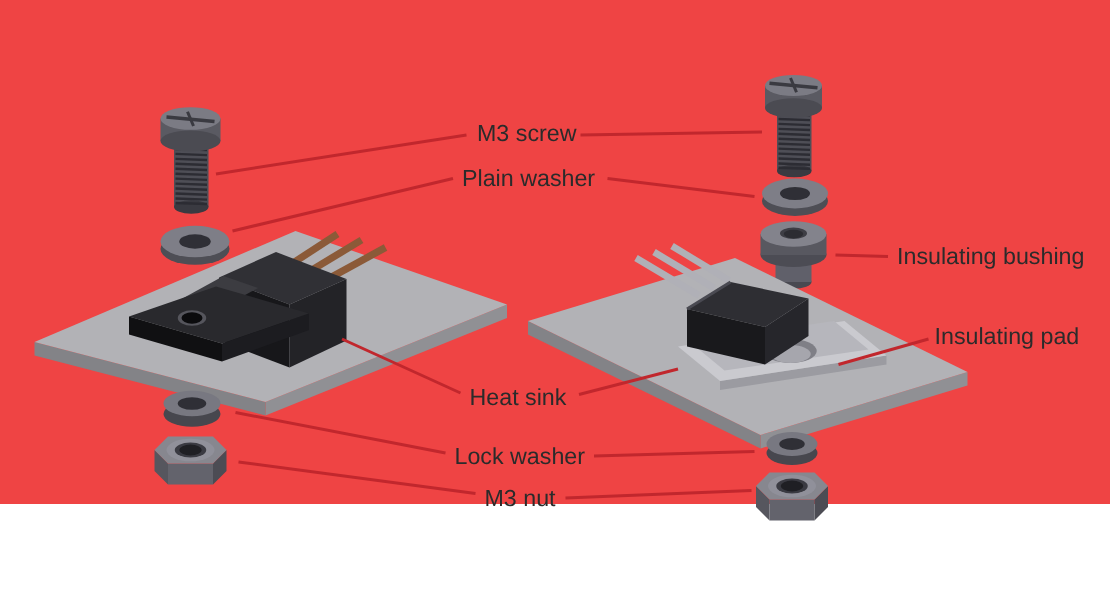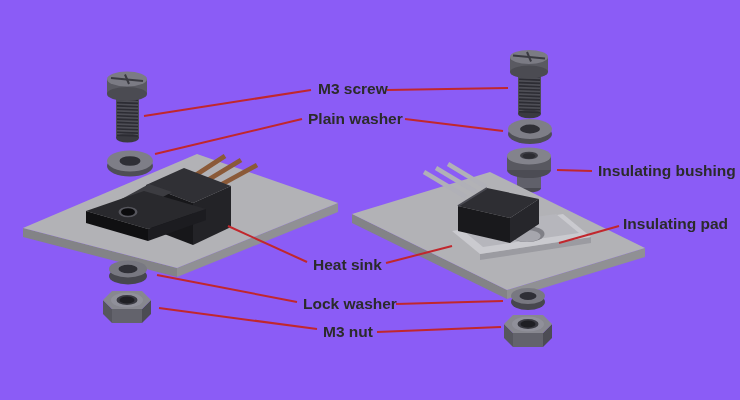--- a/index.html
+++ b/index.html
@@ -7,23 +7,22 @@
     padding: 0;
     background: #ffffff;
     width: 740px;
     height: 400px;
     overflow: hidden;
     font-family: "Liberation Sans", sans-serif;
   }
   #stage {
     position: relative;
     width: 740px;
-    height: 400px;
-    background: #8b5cf6;
-    font-weight: bold;
+    height: 336px;
+    background: #ef4444;
   }
   svg { display: block; }
   svg text {
     fill: #2b2b2b;
     font-family: "Liberation Sans", sans-serif;
     font-size: 15.5px;
   }
   .leader {
     stroke: #c1272d;
     stroke-width: 2;

